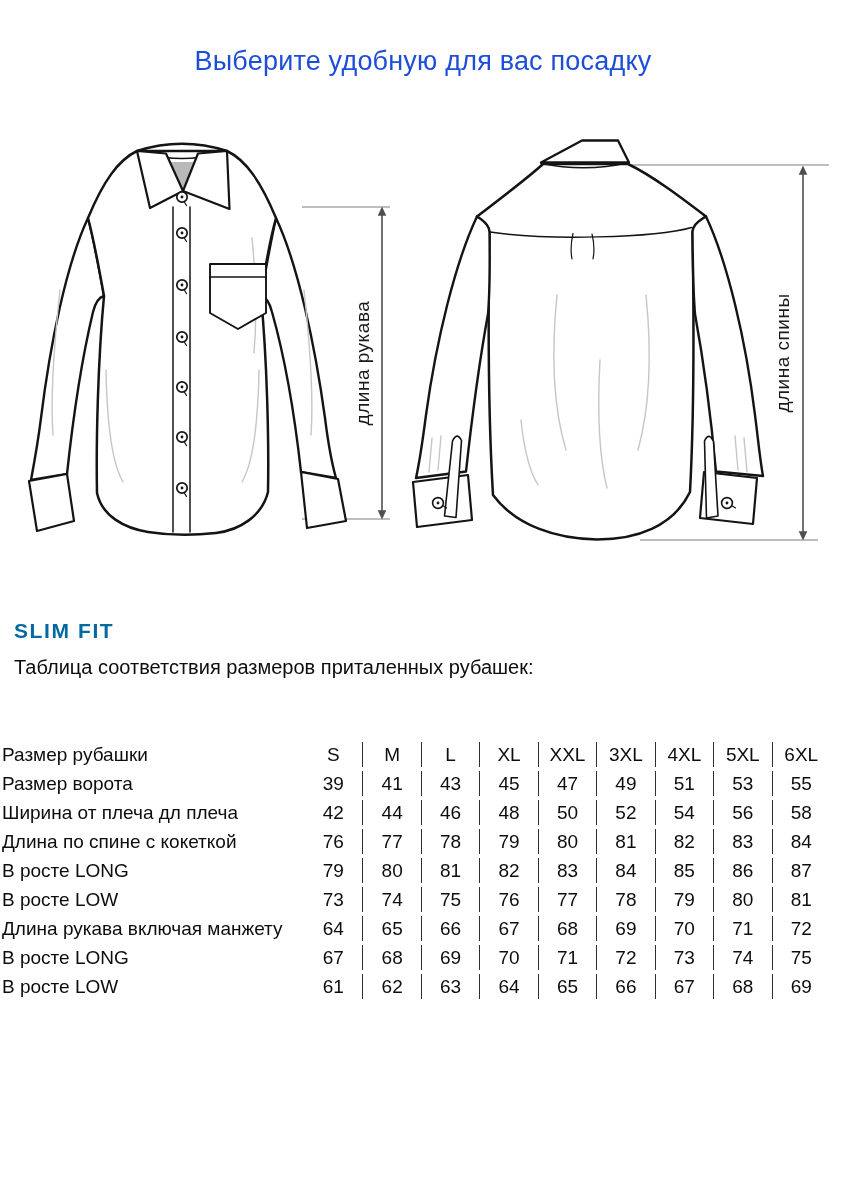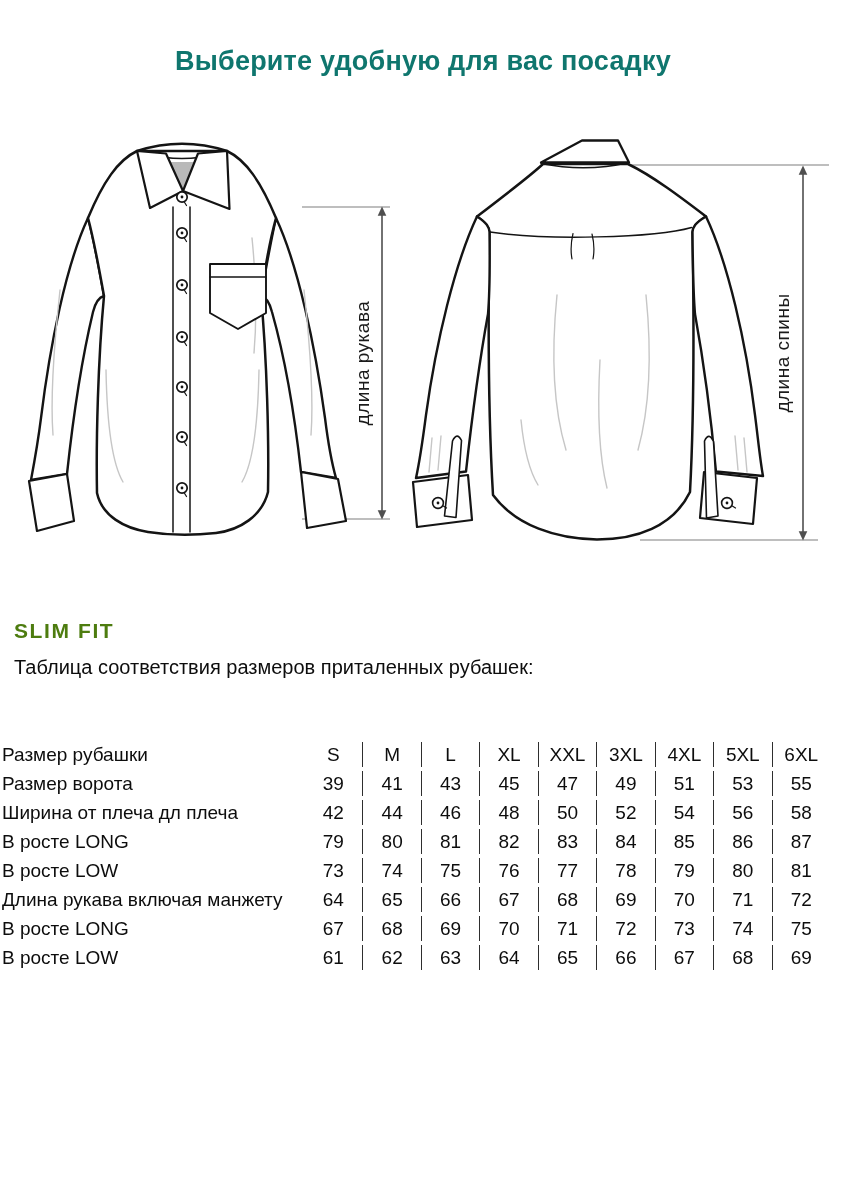--- a/index.html
+++ b/index.html
@@ -11,22 +11,22 @@
     font-family: "Liberation Sans", sans-serif;
     color: #111111;
     overflow: hidden;
     position: relative;
   }
   .page-title {
     padding-top: 45px;
     text-align: center;
     font-size: 27px;
     line-height: 32px;
-    font-weight: 700;
-    color: #0f766e;
+    font-weight: 400;
+    color: #1d4ed8;
     letter-spacing: 0.2px;
   }
   .diagram-wrap {
     position: relative;
     margin-top: 43px;
     width: 846px;
     height: 460px;
   }
   .diagram-wrap svg { position: absolute; left: 0; top: 0; }
   svg text.measure-label {
@@ -34,21 +34,21 @@
     font-size: 19px;
     fill: #1a1a1a;
     letter-spacing: 0.5px;
   }
   .fit-heading {
     margin: 38px 0 0 14px;
     font-size: 21px;
     line-height: 26px;
     font-weight: 700;
     letter-spacing: 1.6px;
-    color: #4d7c0f;
+    color: #0369a1;
   }
   .fit-subtitle {
     margin: 10px 0 4px 14px;
     font-size: 20px;
     line-height: 26px;
     font-weight: 400;
     color: #0d0d0d;
   }
   .size-table-wrap { margin: 58px 0 0 2px; }
   table.size-table {
@@ -273,20 +273,32 @@
           <td class="val sep">44</td>
           <td class="val sep">46</td>
           <td class="val sep">48</td>
           <td class="val sep">50</td>
           <td class="val sep">52</td>
           <td class="val sep">54</td>
           <td class="val sep">56</td>
           <td class="val sep">58</td>
         </tr>
         <tr>
+          <td class="lbl">Длина по спине с кокеткой</td>
+          <td class="val">76</td>
+          <td class="val sep">77</td>
+          <td class="val sep">78</td>
+          <td class="val sep">79</td>
+          <td class="val sep">80</td>
+          <td class="val sep">81</td>
+          <td class="val sep">82</td>
+          <td class="val sep">83</td>
+          <td class="val sep">84</td>
+        </tr>
+        <tr>
           <td class="lbl">В росте LONG</td>
           <td class="val">79</td>
           <td class="val sep">80</td>
           <td class="val sep">81</td>
           <td class="val sep">82</td>
           <td class="val sep">83</td>
           <td class="val sep">84</td>
           <td class="val sep">85</td>
           <td class="val sep">86</td>
           <td class="val sep">87</td>

